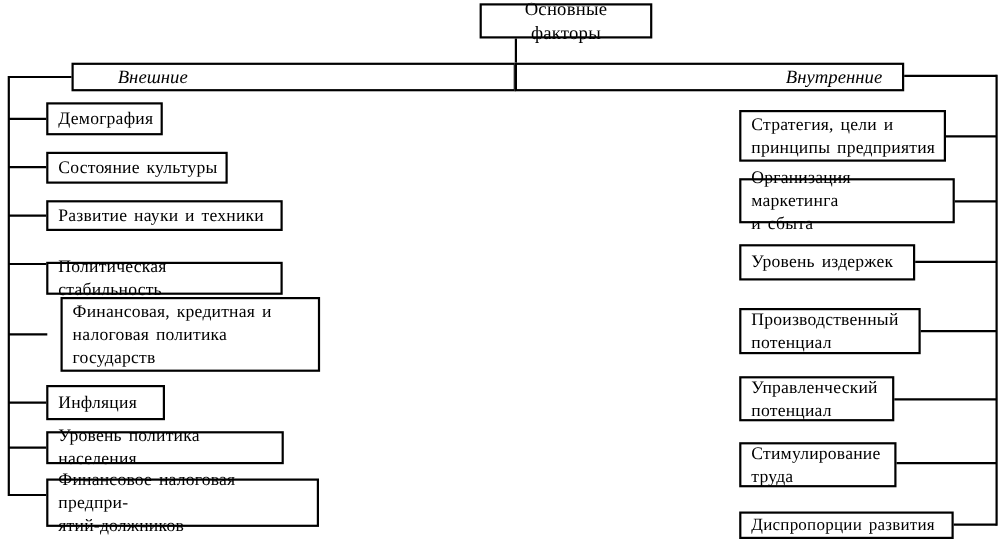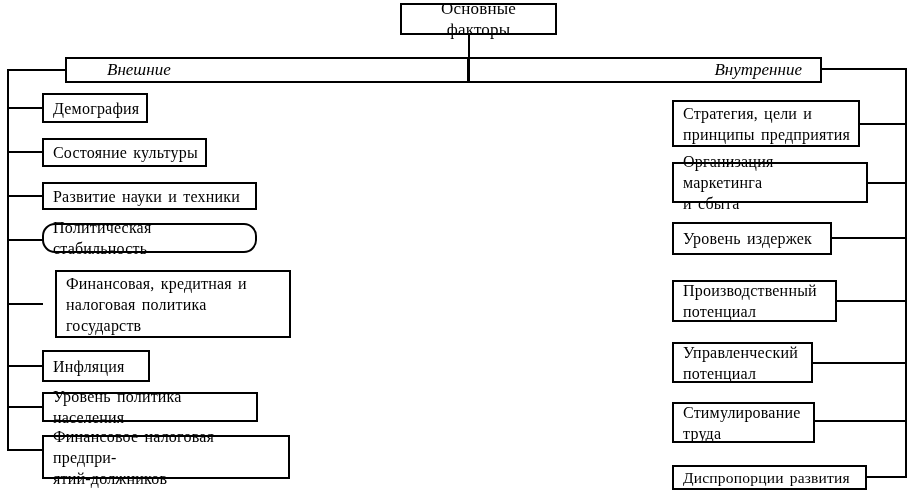--- a/index.html
+++ b/index.html
@@ -35,20 +35,21 @@
     white-space: pre-line;
     padding: 1px 7px 1px 9px;
     word-spacing: 2px;
     letter-spacing: 0.2px;
   }
   .root-box {
     justify-content: center;
     text-align: center;
     font-size: 17px;
     padding: 1px 4px;
+    margin-left: 36px;
   }
   .band {
     position: absolute;
     box-sizing: border-box;
     border: 2px solid #000000;
     background: #ffffff;
     display: flex;
     align-items: center;
     font-size: 17px;
     font-style: italic;
@@ -90,21 +91,21 @@
   </svg>
 
   <div class="box root-box" style="left:400px; top:3px; width:157px; height:32px;">Основные факторы</div>
 
   <div class="band band-left" style="left:65px; top:57px; width:404px; height:26px;padding-left:40px;">Внешние</div>
   <div class="band band-right" style="left:468px; top:57px; width:354px; height:26px;">Внутренние</div>
 
   <div class="box" style="left:42px; top:93px;  width:106px; height:30px;">Демография</div>
   <div class="box" style="left:42px; top:138px; width:165px; height:29px;">Состояние культуры</div>
   <div class="box" style="left:42px; top:182px; width:215px; height:28px;">Развитие науки и техники</div>
-  <div class="box" style="left:42px; top:223px; width:215px; height:30px;border-radius:13px;">Политическая стабильность</div>
+  <div class="box" style="left:42px; top:238px; width:215px; height:30px;">Политическая стабильность</div>
   <div class="box" style="left:55px; top:270px; width:236px; height:68px;">Финансовая, кредитная и
 налоговая политика
 государств</div>
   <div class="box" style="left:42px; top:350px; width:108px; height:32px;">Инфляция</div>
   <div class="box" style="left:42px; top:392px; width:216px; height:30px;">Уровень политика населения</div>
   <div class="box" style="left:42px; top:435px; width:248px; height:44px;">Финансовое налоговая предпри-
 ятий-должников</div>
 
   <div class="box" style="left:672px; top:100px; width:188px; height:47px;">Стратегия, цели и
 принципы предприятия</div>

